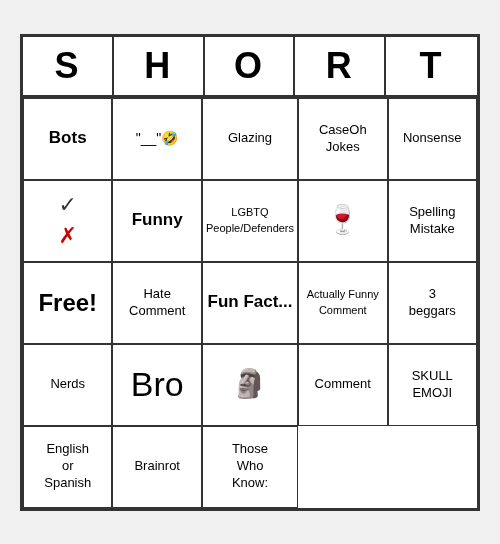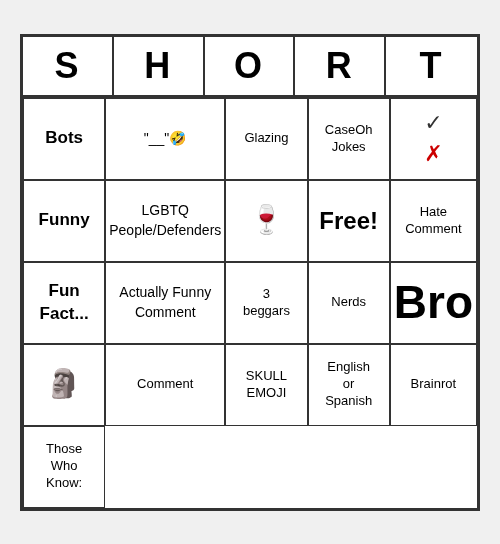--- a/index.html
+++ b/index.html
@@ -66,21 +66,21 @@
     .cell-large {
       font-size: 17px;
       font-weight: bold;
     }
 
     .cell-emoji {
       font-size: 28px;
     }
 
     .cell-small {
-      font-size: 14px;
+      font-size: 11px;
     }
 
     .cell-medium {
       font-size: 14px;
     }
 
     .checkmark-x {
       display: flex;
       flex-direction: column;
       align-items: center;
@@ -92,51 +92,53 @@
       color: #333;
       font-size: 22px;
     }
 
     .xmark {
       color: #cc0000;
       font-size: 22px;
     }
 
     .bro-text {
-      font-size: 46px;
-      font-weight: bold;
+      font-size: 34px;
+      font-weight: normal;
     }
   </style>
 </head>
 <body>
 
 <div class="bingo-card">
   <div class="bingo-header">
   <div class="header-cell">S</div>
       <div class="header-cell">H</div>
       <div class="header-cell">O</div>
       <div class="header-cell">R</div>
       <div class="header-cell">T</div>
     </div>
 
   <div class="bingo-grid">
   <div class="cell cell-large">Bots</div>
       <div class="cell cell-medium">"__"🤣</div>
       <div class="cell">Glazing</div>
       <div class="cell">CaseOh<br>Jokes</div>
+      <div class="cell">Nonsense</div>
       <div class="cell">
         <div class="checkmark-x">
           <span class="checkmark">✓</span>
           <span class="xmark">✗</span>
         </div>
       </div>
       <div class="cell cell-large">Funny</div>
       <div class="cell cell-small" style="line-height: 1.4;">LGBTQ
 People/Defenders</div>
       <div class="cell cell-emoji">🍷</div>
+      <div class="cell">Spelling<br>Mistake</div>
       <div class="cell free">Free!</div>
       <div class="cell">Hate<br>Comment</div>
       <div class="cell cell-large">Fun
 Fact...</div>
       <div class="cell cell-small" style="line-height: 1.4;">Actually
 Funny
 Comment</div>
       <div class="cell">3<br>beggars</div>
       <div class="cell">Nerds</div>
       <div class="cell">

